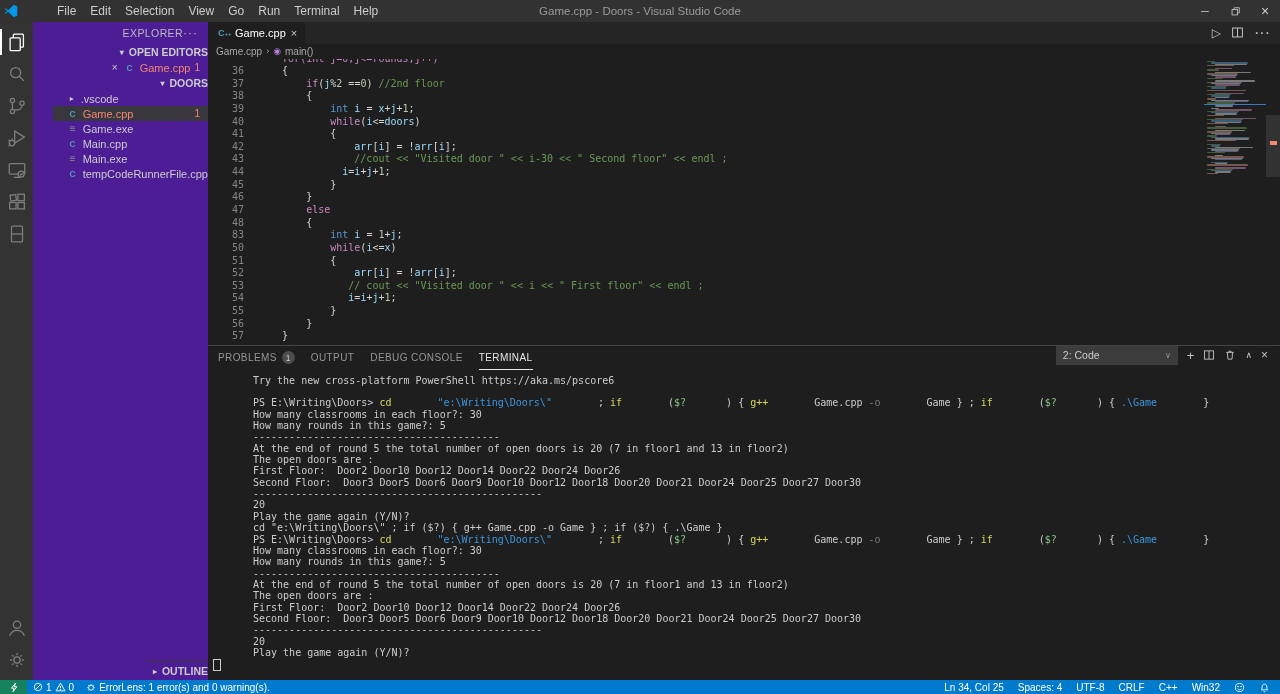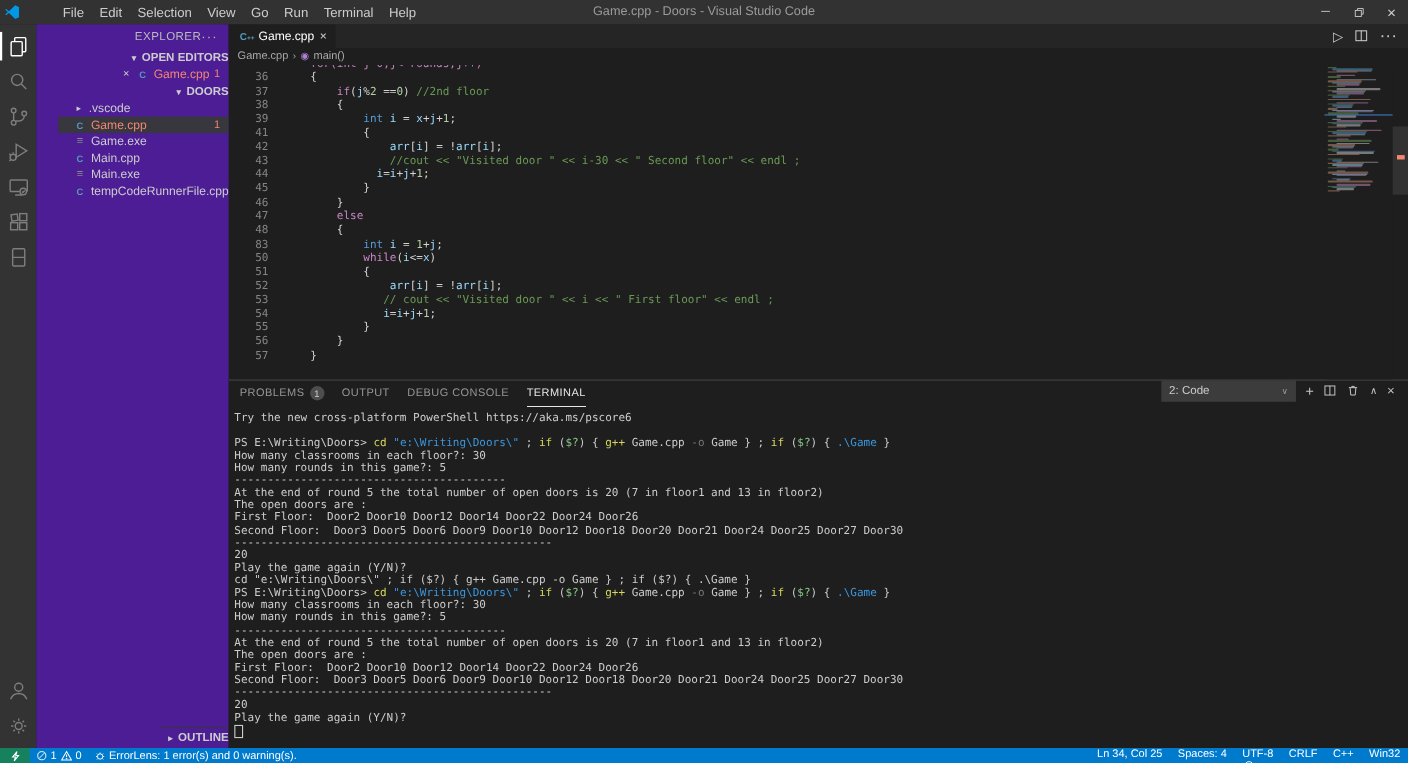--- a/index.html
+++ b/index.html
@@ -60,27 +60,27 @@
   
   .panel{height:335px;border-top:1px solid #444444;display:flex;flex-direction:column;background:#1e1e1e;}
   .panel-tabs{height:24px;display:flex;align-items:flex-start;padding-left:10px;gap:16px;flex:none;}
   .ptab{font-size:10px;letter-spacing:.4px;color:#969696;display:flex;align-items:center;gap:5px;height:100%;}
   .ptab.active{color:#e7e7e7;box-shadow:inset 0 -1px 0 #e7e7e7;}
   .pbadge{background:#4d4d4d;color:#cccccc;width:13px;height:13px;border-radius:50%;font-size:8.5px;display:flex;align-items:center;justify-content:center;}
   .panel-actions{margin-left:auto;display:flex;align-items:center;gap:9px;padding-right:12px;color:#c5c5c5;}
   .term-select{background:#3c3c3c;border:1px solid #3c3c3c;color:#cccccc;font-size:10.5px;height:17px;width:108px;display:flex;align-items:center;padding:0 6px;justify-content:space-between;}
   .terminal{flex:1;padding:5px 0 0 5px;overflow:hidden;}
   .t-line{height:11.36px;line-height:11.36px;font-family:"DejaVu Sans Mono",monospace;font-size:10px;white-space:pre;}
-  .t-w{color:#cccccc;} .t-y{color:#d6d65c;} .t-b{color:#3a96dd;} .t-g{color:#85c585;} .t-dg{color:#767676;}
+  .t-w{color:#cccccc;margin-left:40px;} .t-y{color:#d6d65c;} .t-b{color:#3a96dd;} .t-g{color:#85c585;} .t-dg{color:#767676;}
   .term-cursor{display:inline-block;width:6px;height:10px;border:1px solid #cccccc;vertical-align:middle;}
   
   .statusbar{height:14px;background:#007acc;display:flex;align-items:center;font-size:10px;color:#ffffff;}
   .sb-remote{height:14px;width:27px;display:flex;align-items:center;justify-content:center;flex:none;}
   .status-item{display:flex;align-items:center;gap:3px;padding:0 6px;height:100%;}
-  .status-right{margin-left:auto;display:flex;align-items:center;height:100%;flex-direction:column;}
+  .status-right{margin-left:auto;display:flex;align-items:center;height:100%;}
   .status-right .status-item{padding:0 7px;}
   svg{display:block;}
 </style>
 </head>
 <body>
 
 <div class="app">
 
   <div class="titlebar">
     <span class="vslogo">
@@ -259,20 +259,21 @@
         <span class="bc-sym">◉</span>
         <span>main()</span>
       </div>
       <div class="codewrap">
         <div class="code-scroll">
             <div class="code-line partial"><span class="ln"></span><span class="seg-wrap c-kw">    for(int j=0;j&lt;=rounds;j++)</span></div>
             <div class="code-line"><span class="ln">36</span><span class="seg-wrap"><span class="c-pun">    {</span></span></div>
             <div class="code-line"><span class="ln">37</span><span class="seg-wrap"><span class="c-pun">        </span><span class="c-kw">if</span><span class="c-pun">(</span><span class="c-var">j</span><span class="c-pun">%</span><span class="c-num">2</span><span class="c-pun"> ==</span><span class="c-num">0</span><span class="c-pun">) </span><span class="c-com">//2nd floor</span></span></div>
             <div class="code-line"><span class="ln">38</span><span class="seg-wrap"><span class="c-pun">        {</span></span></div>
             <div class="code-line"><span class="ln">39</span><span class="seg-wrap"><span class="c-pun">            </span><span class="c-type">int</span><span class="c-var"> i</span><span class="c-pun"> = </span><span class="c-var">x</span><span class="c-pun">+</span><span class="c-var">j</span><span class="c-pun">+</span><span class="c-num">1</span><span class="c-pun">;</span></span></div>
+            <div class="code-line"><span class="ln">40</span><span class="seg-wrap"><span class="c-pun">            </span><span class="c-kw">while</span><span class="c-pun">(</span><span class="c-var">i</span><span class="c-pun">&lt;=</span><span class="c-var">doors</span><span class="c-pun">)</span></span></div>
             <div class="code-line"><span class="ln">41</span><span class="seg-wrap"><span class="c-pun">            {</span></span></div>
             <div class="code-line"><span class="ln">42</span><span class="seg-wrap"><span class="c-pun">                </span><span class="c-var">arr</span><span class="c-pun">[</span><span class="c-var">i</span><span class="c-pun">] = !</span><span class="c-var">arr</span><span class="c-pun">[</span><span class="c-var">i</span><span class="c-pun">];</span></span></div>
             <div class="code-line"><span class="ln">43</span><span class="seg-wrap"><span class="c-pun">                </span><span class="c-com">//cout &lt;&lt; "Visited door " &lt;&lt; i-30 &lt;&lt; " Second floor" &lt;&lt; endl ;</span></span></div>
             <div class="code-line"><span class="ln">44</span><span class="seg-wrap"><span class="c-pun">              </span><span class="c-var">i</span><span class="c-pun">=</span><span class="c-var">i</span><span class="c-pun">+</span><span class="c-var">j</span><span class="c-pun">+</span><span class="c-num">1</span><span class="c-pun">;</span></span></div>
             <div class="code-line"><span class="ln">45</span><span class="seg-wrap"><span class="c-pun">            }</span></span></div>
             <div class="code-line"><span class="ln">46</span><span class="seg-wrap"><span class="c-pun">        }</span></span></div>
             <div class="code-line"><span class="ln">47</span><span class="seg-wrap"><span class="c-pun">        </span><span class="c-kw">else</span></span></div>
             <div class="code-line"><span class="ln">48</span><span class="seg-wrap"><span class="c-pun">        {</span></span></div>
             <div class="code-line"><span class="ln">83</span><span class="seg-wrap"><span class="c-pun">            </span><span class="c-type">int</span><span class="c-var"> i</span><span class="c-pun"> = </span><span class="c-num">1</span><span class="c-pun">+</span><span class="c-var">j</span><span class="c-pun">;</span></span></div>
             <div class="code-line"><span class="ln">50</span><span class="seg-wrap"><span class="c-pun">            </span><span class="c-kw">while</span><span class="c-pun">(</span><span class="c-var">i</span><span class="c-pun">&lt;=</span><span class="c-var">x</span><span class="c-pun">)</span></span></div>

